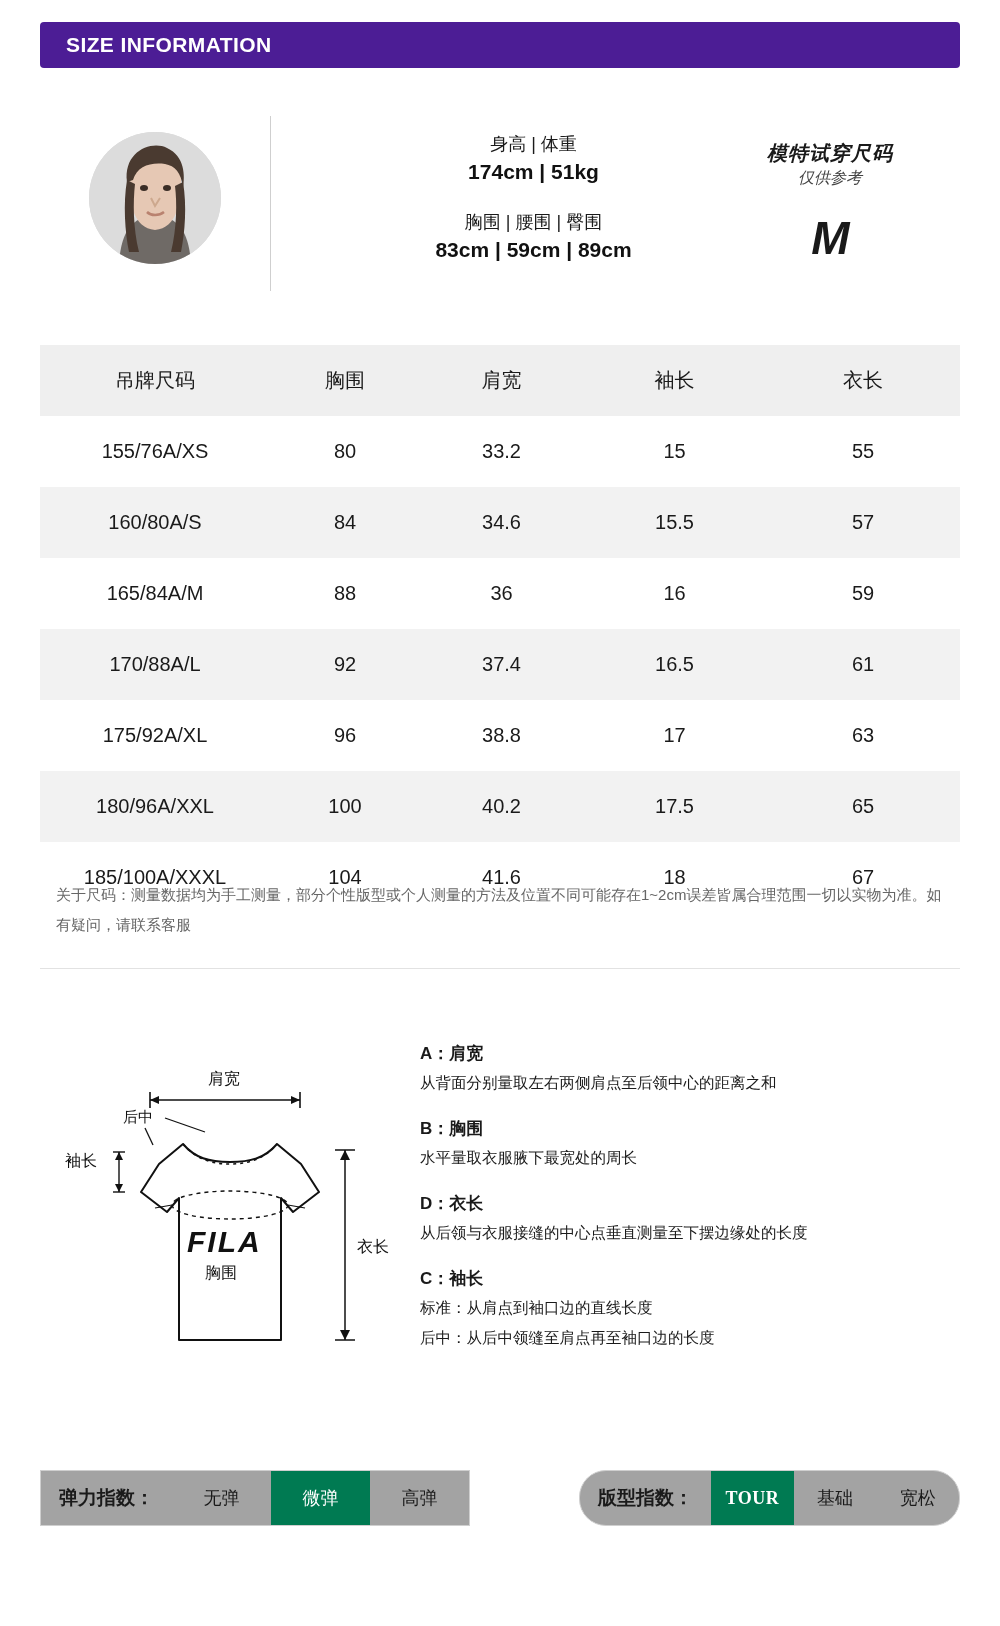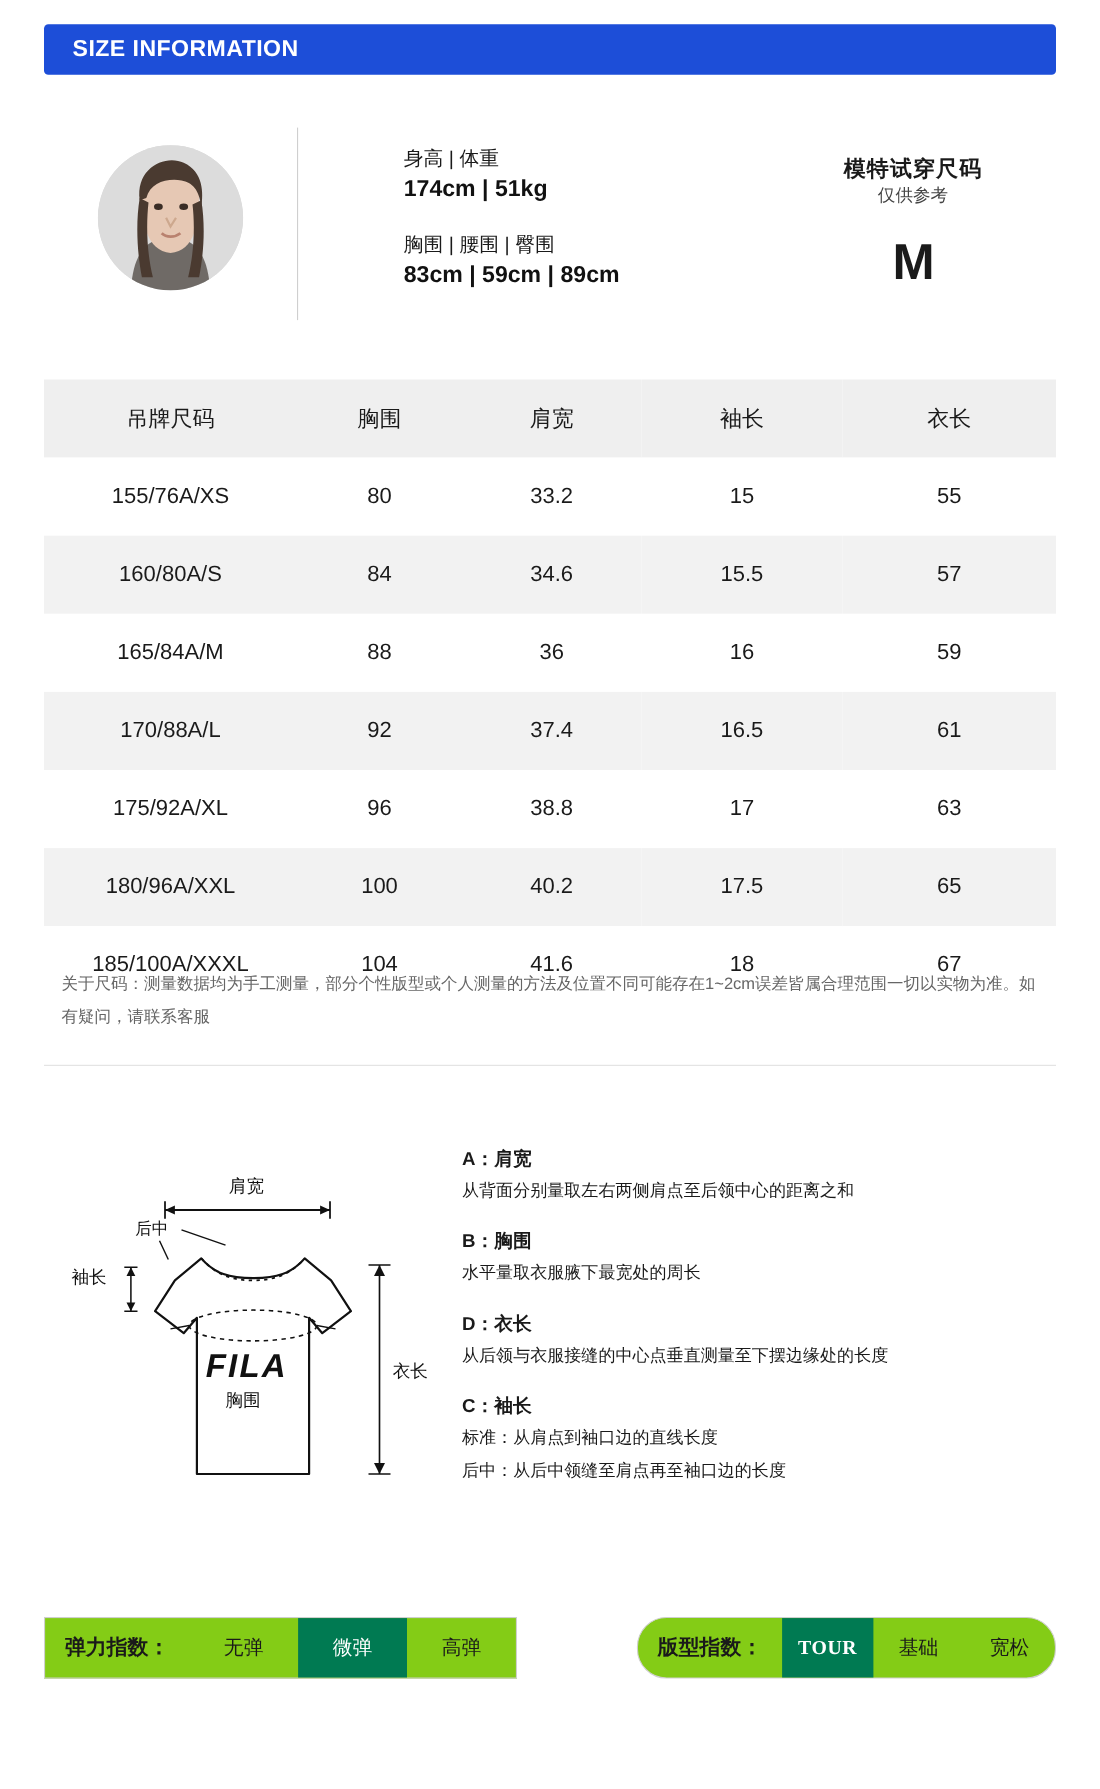--- a/index.html
+++ b/index.html
@@ -14,21 +14,21 @@
     color: #1a1a1a;
     position: relative;
     overflow: hidden;
   }
 
   
   .header-bar {
     position: absolute;
     left: 40px; top: 22px;
     width: 920px; height: 46px;
-    background: #1d4ed8;
+    background: #4c1d95;
     border-radius: 4px;
     display: flex;
     align-items: center;
   }
   .header-title {
     color: #ffffff;
     font-size: 21px;
     font-weight: bold;
     letter-spacing: 0.4px;
     padding-left: 26px;
@@ -61,38 +61,40 @@
     width: 1px;
     height: 175px;
     background: #cfcfcf;
     margin-top: 6px;
   }
 
   .measure-col {
     flex: 1;
     padding-left: 96px;
     padding-top: 22px;
+    text-align: center;
   }
   .m-label {
     font-size: 18px;
     color: #1a1a1a;
     margin-bottom: 4px;
   }
   .m-value {
     font-size: 21px;
     font-weight: bold;
     color: #111;
     margin-bottom: 26px;
   }
   .m-value.last { margin-bottom: 0; }
 
   .model-size-col {
     width: 260px;
     text-align: center;
     padding-top: 30px;
+    font-style: italic;
   }
   .ms-title {
     font-size: 20px;
     font-weight: bold;
     letter-spacing: 1px;
   }
   .ms-sub {
     font-size: 16px;
     color: #444;
     margin-top: 1px;
@@ -175,21 +177,21 @@
     left: 40px; top: 1470px;
     width: 920px;
     display: flex;
     justify-content: space-between;
   }
   .idx-box {
     border: 1px solid #cfcfcf;
     height: 56px;
     display: flex;
     align-items: stretch;
-    background: #84cc16;
+    background: #a3a3a3;
   }
   .idx-box.left  { width: 430px; }
   .idx-box.right { width: 381px; border-radius: 27px; }
   .idx-label {
     display: flex; align-items: center;
     padding: 0 18px;
     font-size: 19px;
     font-weight: bold;
     white-space: nowrap;
   }

